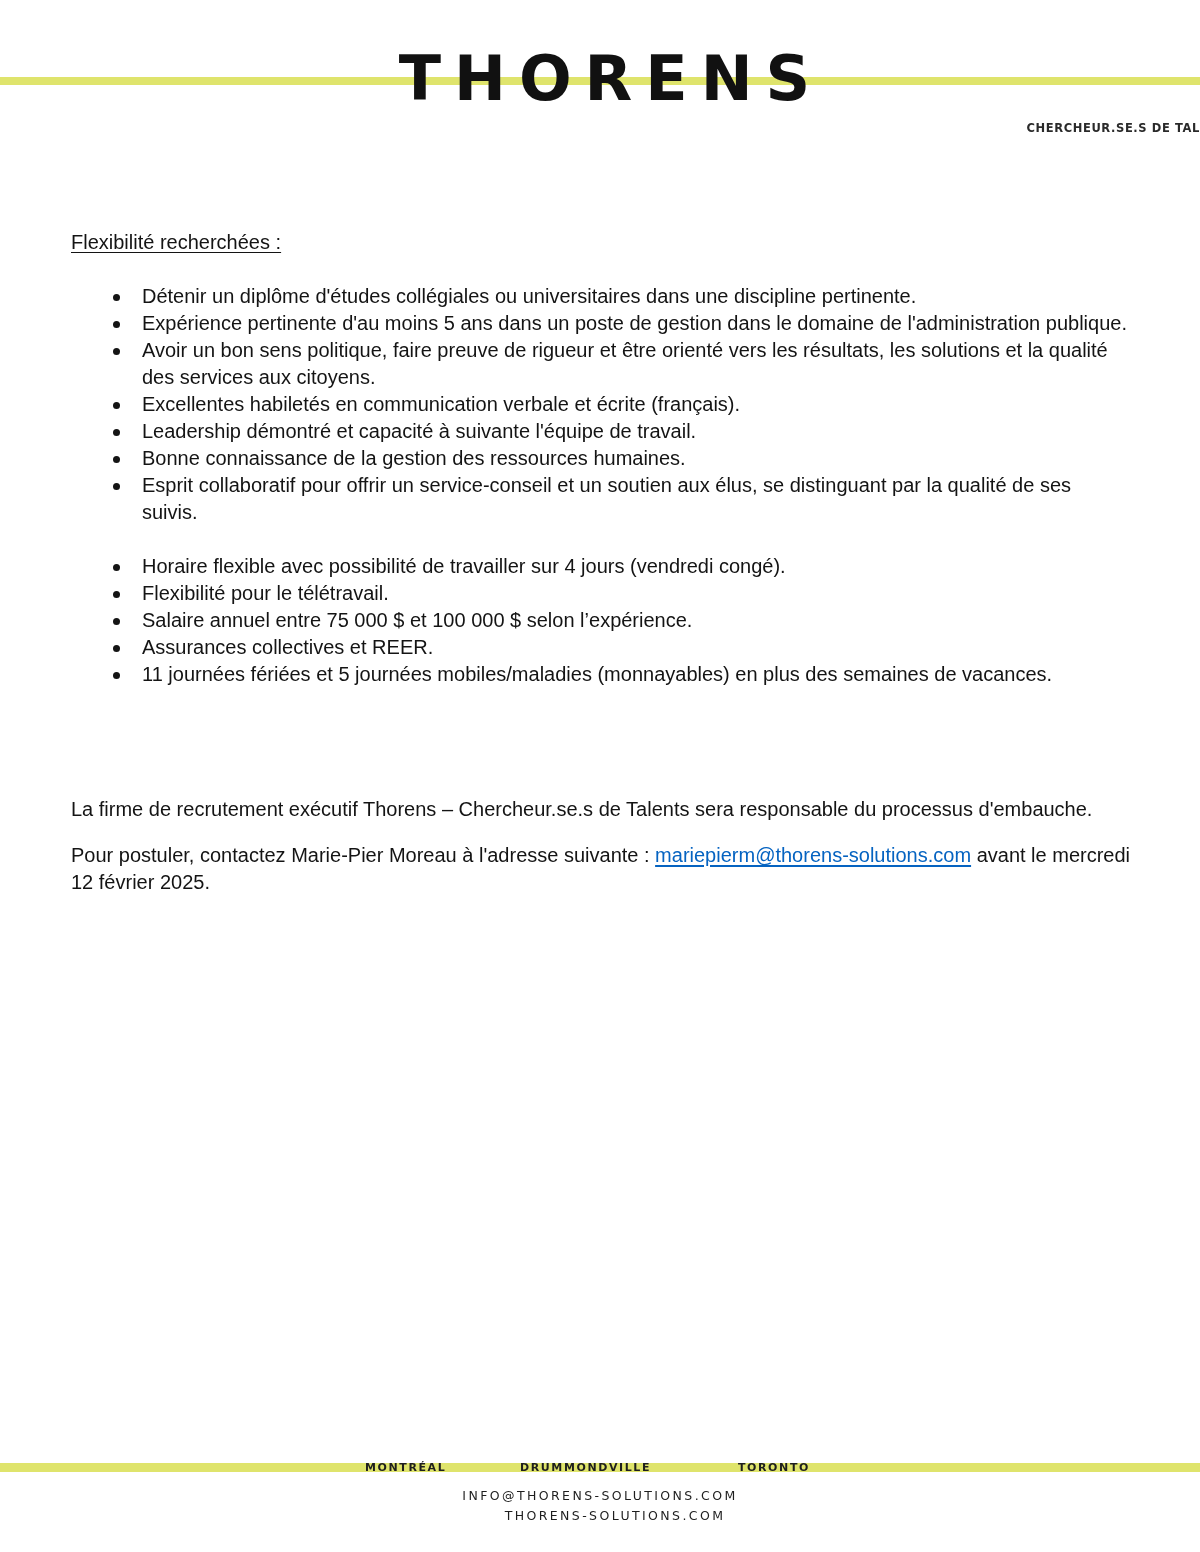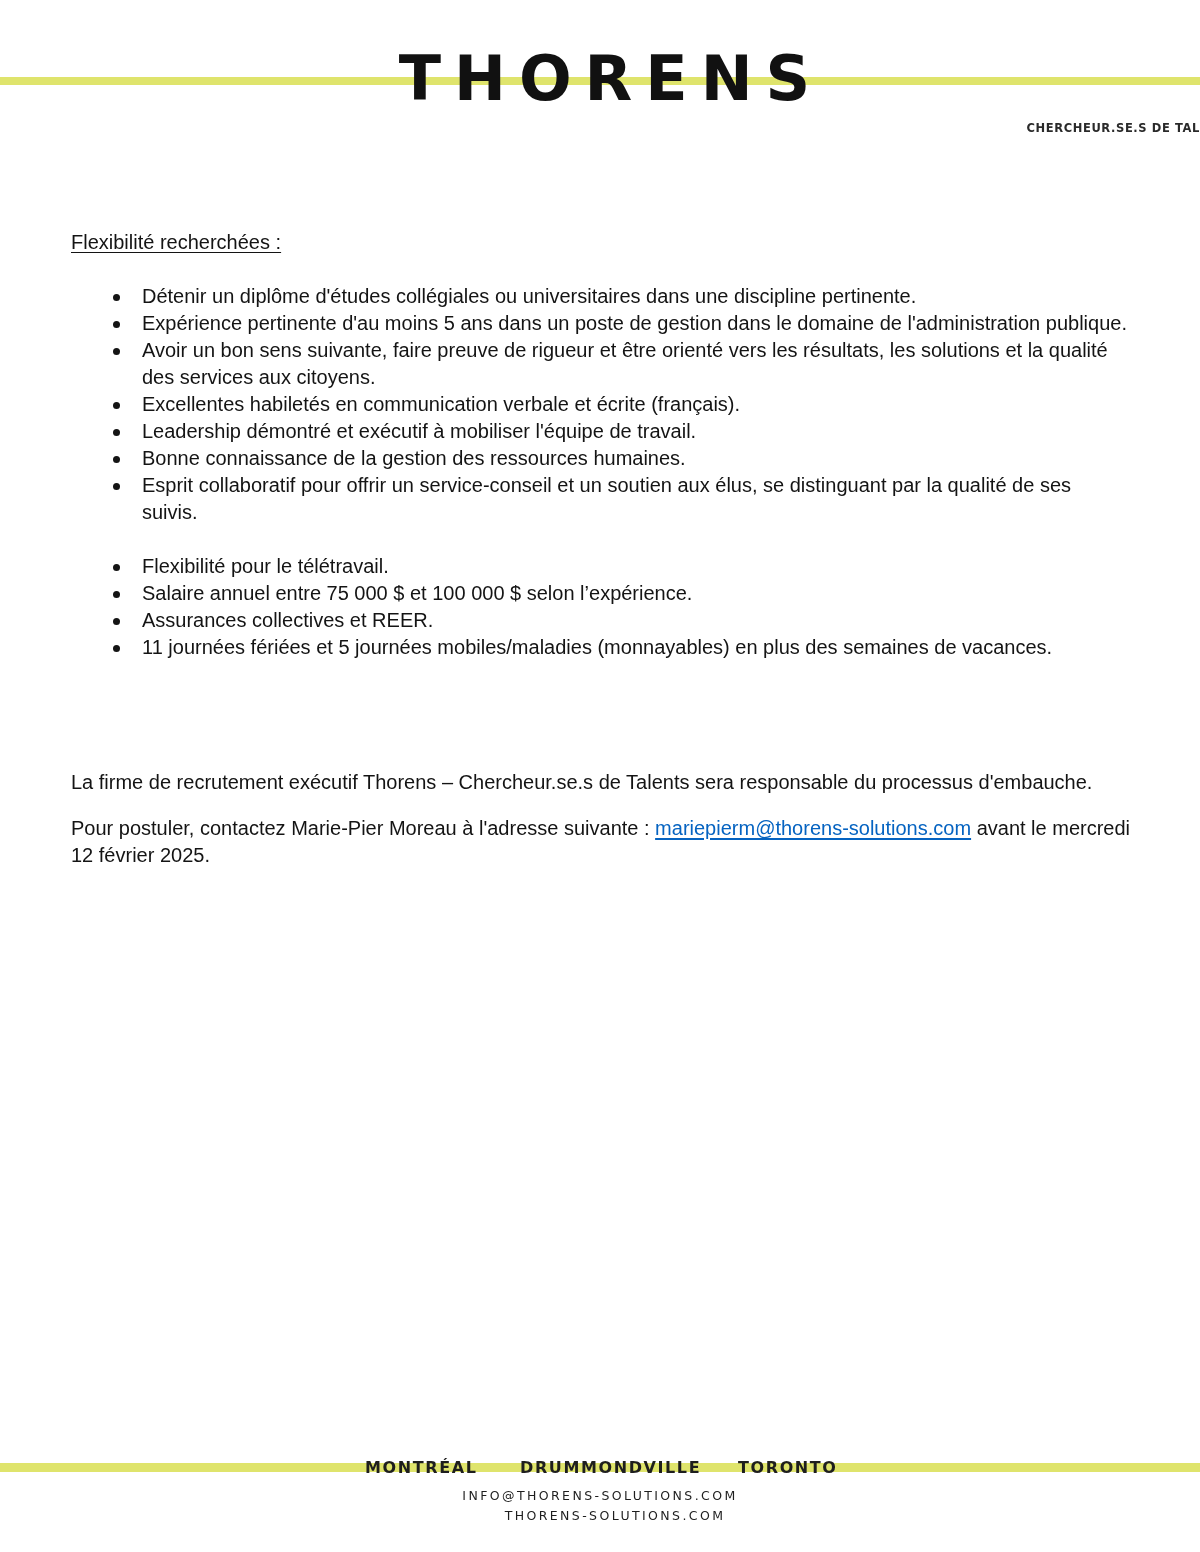--- a/index.html
+++ b/index.html
@@ -111,21 +111,21 @@
     }
     .footer-cities {
       position: absolute;
       top: 1460px;
       left: 0;
       width: 1064px;
       height: 16px;
       z-index: 2;
       font-family: "DejaVu Sans", "Liberation Sans", sans-serif;
       font-weight: bold;
-      font-size: 16px;
+      font-size: 11px;
       letter-spacing: 1.6px;
       color: #1e1e1e;
     }
     .footer-cities span {
       position: absolute;
       top: 0;
       line-height: 16px;
     }
     .city-1 { left: 365px; }
     .city-2 { left: 520px; }
@@ -150,28 +150,29 @@
 <div class="header-line"></div>
 <div class="logo">THORENS</div>
 <div class="tagline">CHERCHEUR.SE.S DE TALENTS</div>
 
 <div class="content">
 
   <h2 class="section-heading">Flexibilité recherchées :</h2>
   <ul class="bullets">
     <li><span class="bullet-dot"></span><span>Détenir un diplôme d'études collégiales ou universitaires dans une discipline pertinente.</span></li>
     <li><span class="bullet-dot"></span><span>Expérience pertinente d'au moins 5 ans dans un poste de gestion dans le domaine de l'administration publique.</span></li>
-    <li><span class="bullet-dot"></span><span>Avoir un bon sens suivante, faire preuve de rigueur et être orienté vers les résultats, les solutions et la qualité des services aux citoyens.</span></li>
+    <li><span class="bullet-dot"></span><span>Avoir un bon sens politique, faire preuve de rigueur et être orienté vers les résultats, les solutions et la qualité des services aux citoyens.</span></li>
     <li><span class="bullet-dot"></span><span>Excellentes habiletés en communication verbale et écrite (français).</span></li>
-    <li><span class="bullet-dot"></span><span>Leadership démontré et exécutif à mobiliser l'équipe de travail.</span></li>
+    <li><span class="bullet-dot"></span><span>Leadership démontré et capacité à suivante l'équipe de travail.</span></li>
     <li><span class="bullet-dot"></span><span>Bonne connaissance de la gestion des ressources humaines.</span></li>
     <li><span class="bullet-dot"></span><span>Esprit collaboratif pour offrir un service-conseil et un soutien aux élus, se distinguant par la qualité de ses suivis.</span></li>
   </ul>
 
   <ul class="bullets">
+    <li><span class="bullet-dot"></span><span>Horaire flexible avec possibilité de travailler sur 4 jours (vendredi congé).</span></li>
     <li><span class="bullet-dot"></span><span>Flexibilité pour le télétravail.</span></li>
     <li><span class="bullet-dot"></span><span>Salaire annuel entre 75 000 $ et 100 000 $ selon l’expérience.</span></li>
     <li><span class="bullet-dot"></span><span>Assurances collectives et REER.</span></li>
     <li><span class="bullet-dot"></span><span>11 journées fériées et 5 journées mobiles/maladies (monnayables) en plus des semaines de vacances.</span></li>
   </ul>
 
   <div class="spacer-large"></div>
 
   <p class="para">La firme de recrutement exécutif Thorens – Chercheur.se.s de Talents sera responsable du processus d'embauche.</p>
   <p class="para"><span>Pour postuler, contactez Marie-Pier Moreau à l'adresse suivante : </span><a class="email-link" href="#">mariepierm@thorens-solutions.com</a><span> avant le mercredi 12 février 2025.</span></p>

